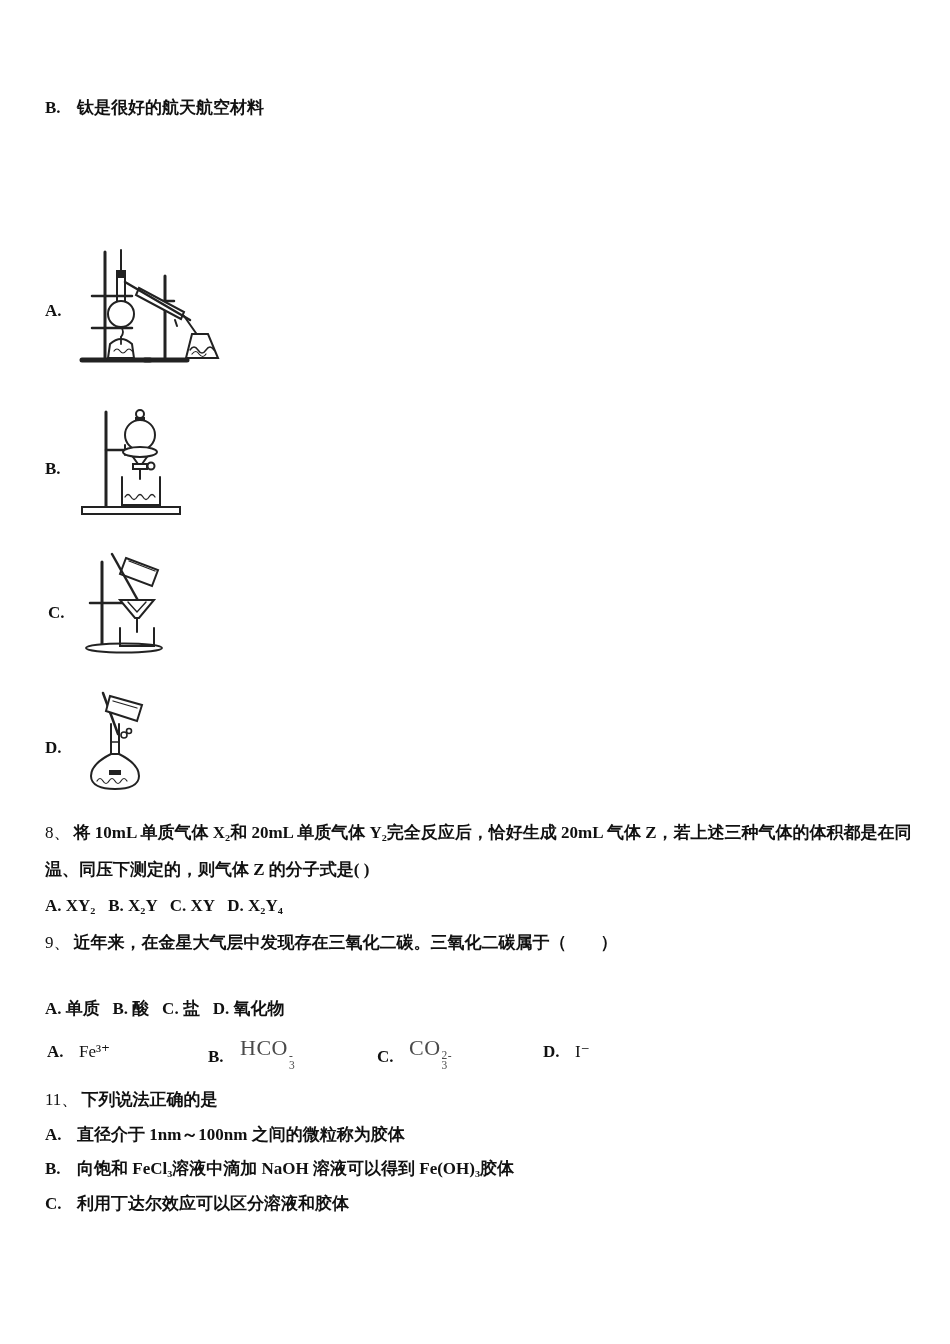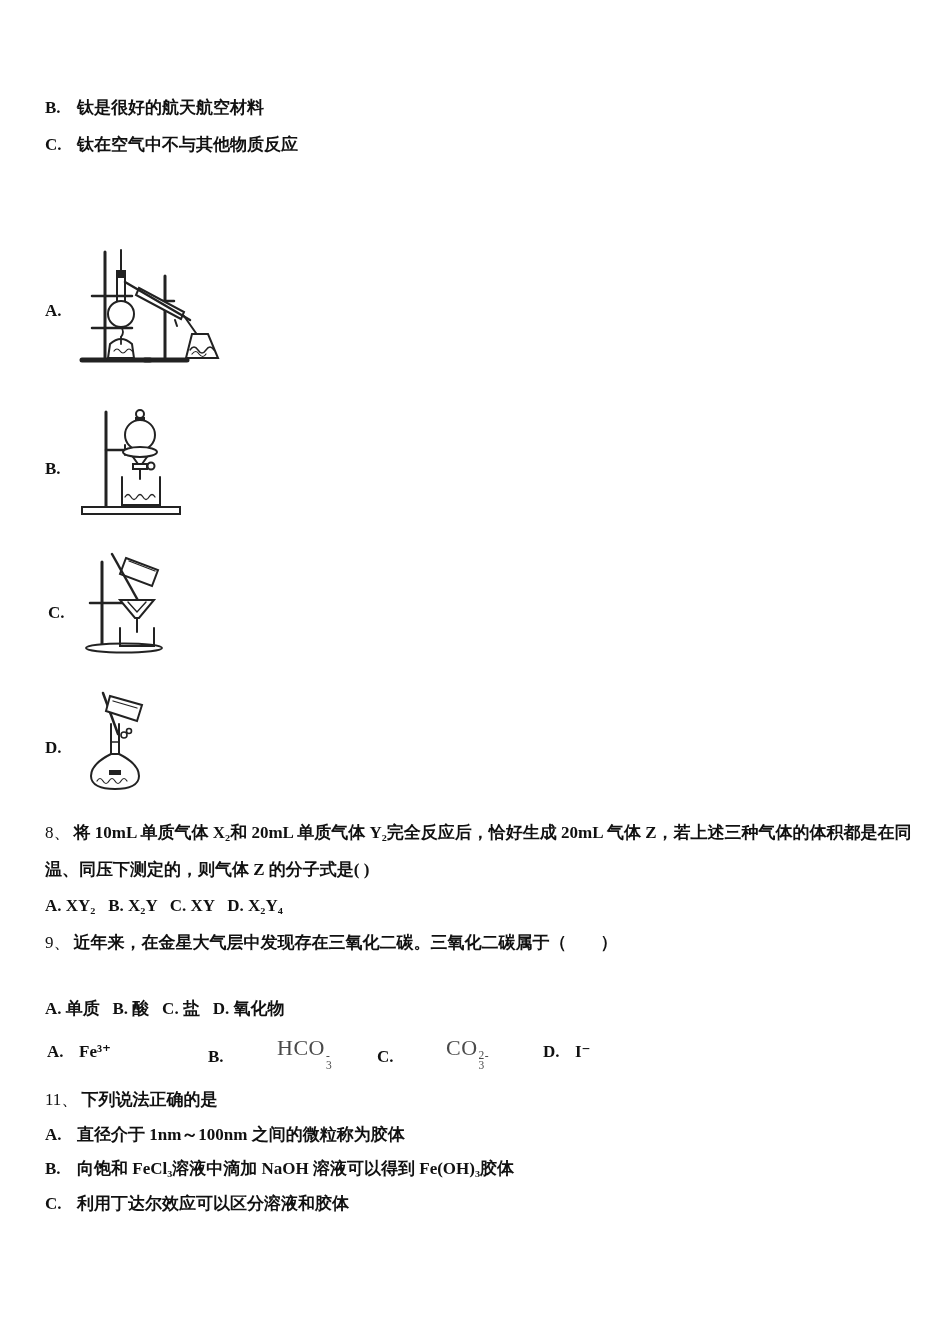--- a/index.html
+++ b/index.html
@@ -12,36 +12,35 @@
     position:absolute; left:45px; font-size:17px; font-weight:700;
     line-height:1.25; white-space:pre;
   }
   .qnum { font-weight:400; margin-right:3px; }
   .lab  { display:inline-block; min-width:32px; }
   .emph { text-decoration:overline; text-decoration-thickness:1.5px; }
   .apparatus { position:absolute; }
   .apparatus svg { display:block; }
   .gray-formula {
     display:inline-block; color:#4a4a4a; font-weight:400; font-size:22px;
-    position:relative; top:-7px; letter-spacing:0.5px;margin-left:37px;
+    position:relative; top:-7px; letter-spacing:0.5px;
   }
   .ss {
     display:inline-flex; flex-direction:column; align-items:flex-start;
     font-size:11.5px; line-height:10px; vertical-align:-4px; margin-left:1px;
     font-weight:400;
   }
-  .bold-formula { font-weight:700; }
+  .bold-formula { font-weight:400; }
 </style>
 </head>
 <body>
 
 <div class="page">
 
   <div class="line" style="top:97px"><span class="lab">B.</span><span>钛是很好的航天航空材料</span></div>
-  <div class="line" style="top:134px"><span class="lab">C.</span><span>钛在空气中不与其他物质反应</span></div>
 
 
   <div class="line" style="top:300px"><span class="lab">A.</span></div>
   <div class="apparatus" style="left:72px; top:246px">
     <svg width="155" height="125" viewBox="0 0 155 125" fill="none" stroke="#222" stroke-width="2" stroke-linecap="round">
       <path d="M10 114 H78" stroke-width="5"></path>
       <path d="M33 6 V114" stroke-width="3"></path>
       <path d="M20 50 H60" stroke-width="2.5"></path>
       <path d="M20 82 H60" stroke-width="2.5"></path>
       <path d="M93 30 V114" stroke-width="3"></path>

